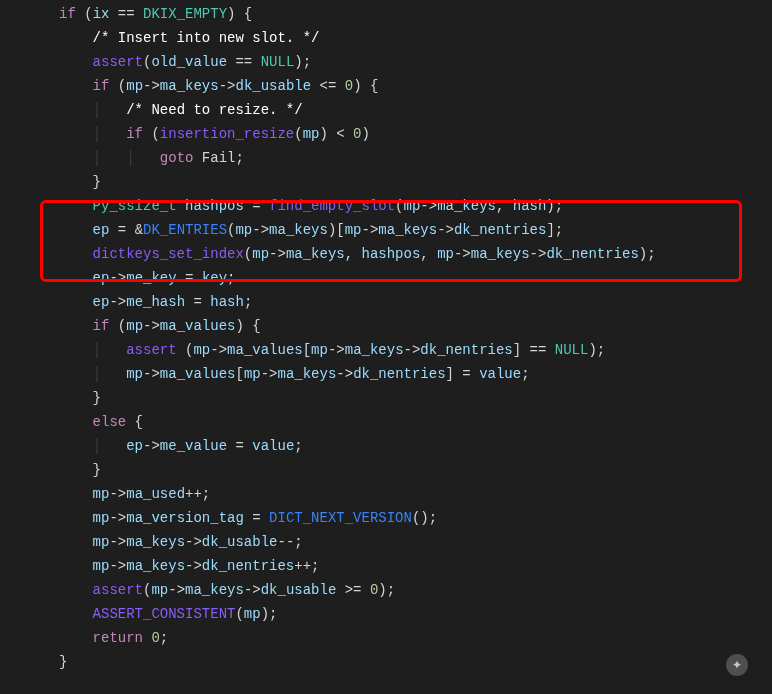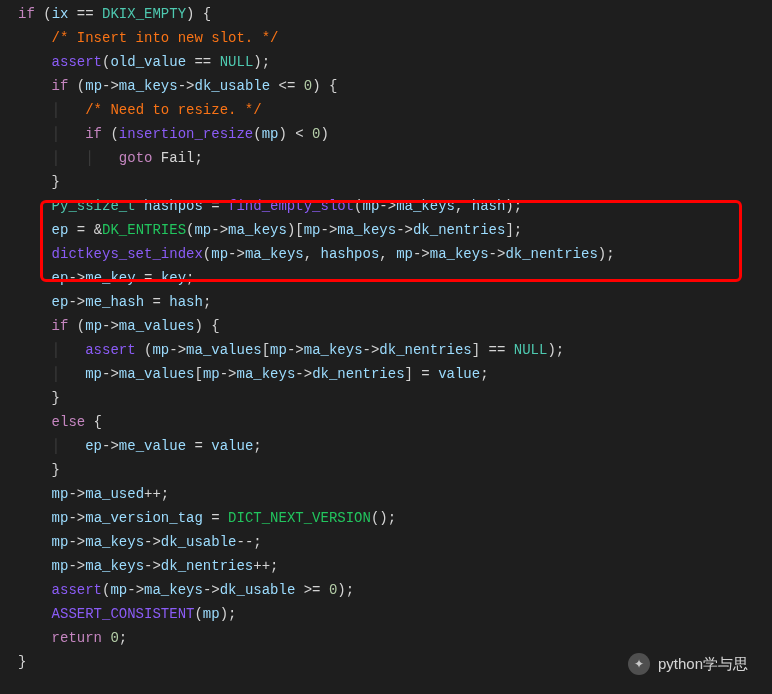--- a/index.html
+++ b/index.html
@@ -15,27 +15,27 @@
     color: #d4d4d4;
   }
   pre {
     font-family: inherit;
     white-space: pre;
     padding: 0;
   }
   .code {
     padding: 2px 18px 4px 18px;
   }
-  .line { min-height: 24px; }
+  .line { min-height: 24px; margin-left: 41px; }
   .kw   { color: #c586c0; }       
   .type { color: #4ec9b0; }       
   .fn   { color: #8b5cf6; }       
-  .mac  { color: #22c55e; }       
+  .mac  { color: #3b82f6; }       
   .num  { color: #b5cea8; }       
-  .cmt  { color: #f97316; }       
+  .cmt  { color: #ffffff; }       
   .id   { color: #9cdcfe; }       
   .op   { color: #d4d4d4; }
   .guide { color: #404040; }
   .highlight-box {
     position: absolute;
     left: 40px;
     top: 200px;
     width: 702px;
     height: 82px;
     border: 3px solid #ff0000;
@@ -68,14 +68,13 @@
 </style>
 </head>
 <body>
 
 <pre class="code" id="code-container"><div class="line"><span class="kw">if</span><span class="op"> (</span><span class="id">ix</span><span class="op"> == </span><span class="type">DKIX_EMPTY</span><span class="op">) {</span></div><div class="line"><span class="op">    </span><span class="cmt">/* Insert into new slot. */</span></div><div class="line"><span class="op">    </span><span class="fn">assert</span><span class="op">(</span><span class="id">old_value</span><span class="op"> == </span><span class="type">NULL</span><span class="op">);</span></div><div class="line"><span class="op">    </span><span class="kw">if</span><span class="op"> (</span><span class="id">mp</span><span class="op">-&gt;</span><span class="id">ma_keys</span><span class="op">-&gt;</span><span class="id">dk_usable</span><span class="op"> &lt;= </span><span class="num">0</span><span class="op">) {</span></div><div class="line"><span class="op">    </span><span class="guide">│   </span><span class="cmt">/* Need to resize. */</span></div><div class="line"><span class="op">    </span><span class="guide">│   </span><span class="kw">if</span><span class="op"> (</span><span class="fn">insertion_resize</span><span class="op">(</span><span class="id">mp</span><span class="op">) &lt; </span><span class="num">0</span><span class="op">)</span></div><div class="line"><span class="op">    </span><span class="guide">│   │   </span><span class="kw">goto</span><span class="op"> Fail;</span></div><div class="line"><span class="op">    }</span></div><div class="line"><span class="op">    </span><span class="type">Py_ssize_t</span><span class="op"> </span><span class="id">hashpos</span><span class="op"> = </span><span class="fn">find_empty_slot</span><span class="op">(</span><span class="id">mp</span><span class="op">-&gt;</span><span class="id">ma_keys</span><span class="op">, </span><span class="id">hash</span><span class="op">);</span></div><div class="line"><span class="op">    </span><span class="id">ep</span><span class="op"> = &amp;</span><span class="mac">DK_ENTRIES</span><span class="op">(</span><span class="id">mp</span><span class="op">-&gt;</span><span class="id">ma_keys</span><span class="op">)[</span><span class="id">mp</span><span class="op">-&gt;</span><span class="id">ma_keys</span><span class="op">-&gt;</span><span class="id">dk_nentries</span><span class="op">];</span></div><div class="line"><span class="op">    </span><span class="fn">dictkeys_set_index</span><span class="op">(</span><span class="id">mp</span><span class="op">-&gt;</span><span class="id">ma_keys</span><span class="op">, </span><span class="id">hashpos</span><span class="op">, </span><span class="id">mp</span><span class="op">-&gt;</span><span class="id">ma_keys</span><span class="op">-&gt;</span><span class="id">dk_nentries</span><span class="op">);</span></div><div class="line"><span class="op">    </span><span class="id">ep</span><span class="op">-&gt;</span><span class="id">me_key</span><span class="op"> = </span><span class="id">key</span><span class="op">;</span></div><div class="line"><span class="op">    </span><span class="id">ep</span><span class="op">-&gt;</span><span class="id">me_hash</span><span class="op"> = </span><span class="id">hash</span><span class="op">;</span></div><div class="line"><span class="op">    </span><span class="kw">if</span><span class="op"> (</span><span class="id">mp</span><span class="op">-&gt;</span><span class="id">ma_values</span><span class="op">) {</span></div><div class="line"><span class="op">    </span><span class="guide">│   </span><span class="fn">assert</span><span class="op"> (</span><span class="id">mp</span><span class="op">-&gt;</span><span class="id">ma_values</span><span class="op">[</span><span class="id">mp</span><span class="op">-&gt;</span><span class="id">ma_keys</span><span class="op">-&gt;</span><span class="id">dk_nentries</span><span class="op">] == </span><span class="type">NULL</span><span class="op">);</span></div><div class="line"><span class="op">    </span><span class="guide">│   </span><span class="id">mp</span><span class="op">-&gt;</span><span class="id">ma_values</span><span class="op">[</span><span class="id">mp</span><span class="op">-&gt;</span><span class="id">ma_keys</span><span class="op">-&gt;</span><span class="id">dk_nentries</span><span class="op">] = </span><span class="id">value</span><span class="op">;</span></div><div class="line"><span class="op">    }</span></div><div class="line"><span class="op">    </span><span class="kw">else</span><span class="op"> {</span></div><div class="line"><span class="op">    </span><span class="guide">│   </span><span class="id">ep</span><span class="op">-&gt;</span><span class="id">me_value</span><span class="op"> = </span><span class="id">value</span><span class="op">;</span></div><div class="line"><span class="op">    }</span></div><div class="line"><span class="op">    </span><span class="id">mp</span><span class="op">-&gt;</span><span class="id">ma_used</span><span class="op">++;</span></div><div class="line"><span class="op">    </span><span class="id">mp</span><span class="op">-&gt;</span><span class="id">ma_version_tag</span><span class="op"> = </span><span class="mac">DICT_NEXT_VERSION</span><span class="op">();</span></div><div class="line"><span class="op">    </span><span class="id">mp</span><span class="op">-&gt;</span><span class="id">ma_keys</span><span class="op">-&gt;</span><span class="id">dk_usable</span><span class="op">--;</span></div><div class="line"><span class="op">    </span><span class="id">mp</span><span class="op">-&gt;</span><span class="id">ma_keys</span><span class="op">-&gt;</span><span class="id">dk_nentries</span><span class="op">++;</span></div><div class="line"><span class="op">    </span><span class="fn">assert</span><span class="op">(</span><span class="id">mp</span><span class="op">-&gt;</span><span class="id">ma_keys</span><span class="op">-&gt;</span><span class="id">dk_usable</span><span class="op"> &gt;= </span><span class="num">0</span><span class="op">);</span></div><div class="line"><span class="op">    </span><span class="fn">ASSERT_CONSISTENT</span><span class="op">(</span><span class="id">mp</span><span class="op">);</span></div><div class="line"><span class="op">    </span><span class="kw">return</span><span class="op"> </span><span class="num">0</span><span class="op">;</span></div><div class="line"><span class="op">}</span></div></pre>
 
 <div class="highlight-box"></div>
 
 <div class="watermark">
   <span class="wm-icon">✦</span>
-  <span>python学与思</span>
 </div>
 
 </body></html>

